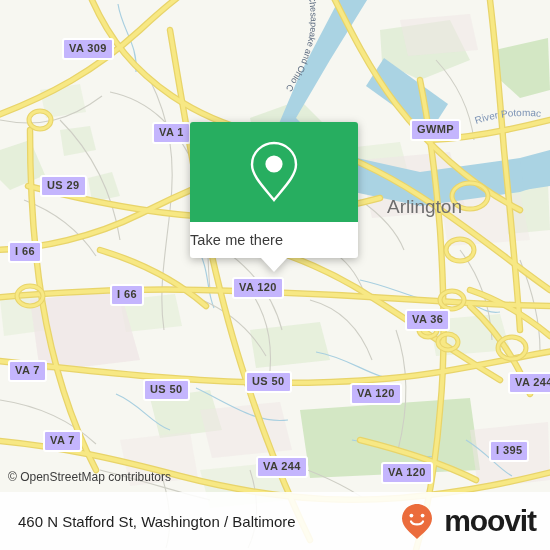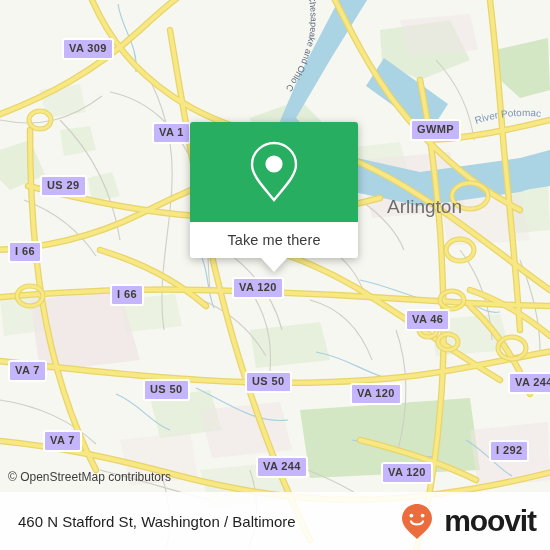--- a/index.html
+++ b/index.html
@@ -50,21 +50,21 @@
     background:#27AE60;
     border-radius:3px 3px 0 0;
     height:100px;
     display:flex;align-items:center;justify-content:center;
   }
   #popup-pin{display:block;}
   #popup-bottom{
     background:#FFFFFF;
     border-radius:0 0 3px 3px;
     height:36px;
-    display:flex;align-items:center;justify-content:center;
+    display:flex;align-items:center;
   }
   #popup-label{
     color:#3A3A3A;
     font-size:14.5px;
     font-family:"Liberation Sans",sans-serif;
     letter-spacing:.1px;
   }
   #popup-tail{
     position:absolute;
     left:50%;top:136px;
@@ -274,28 +274,28 @@
     <div class="placelabel" style="left:387px;top:196px;">Arlington</div>
 
     <div id="shield-layer">
         <div class="shield" style="left: 62px; top: 38px;">VA 309</div>
         <div class="shield" style="left: 152px; top: 122px;">VA 1</div>
         <div class="shield" style="left: 40px; top: 175px;">US 29</div>
         <div class="shield" style="left: 410px; top: 119px;">GWMP</div>
         <div class="shield" style="left: 8px; top: 241px;">I 66</div>
         <div class="shield" style="left: 110px; top: 284px;">I 66</div>
         <div class="shield" style="left: 232px; top: 277px;">VA 120</div>
-        <div class="shield" style="left: 405px; top: 309px;">VA 46</div>
+        <div class="shield" style="left: 405px; top: 309px;">VA 36</div>
         <div class="shield" style="left: 8px; top: 360px;">VA 7</div>
         <div class="shield" style="left: 350px; top: 383px;">VA 120</div>
         <div class="shield" style="left: 508px; top: 372px;">VA 244</div>
         <div class="shield" style="left: 143px; top: 379px;">US 50</div>
         <div class="shield" style="left: 245px; top: 371px;">US 50</div>
         <div class="shield" style="left: 43px; top: 430px;">VA 7</div>
-        <div class="shield" style="left: 489px; top: 440px;">I 292</div>
+        <div class="shield" style="left: 489px; top: 440px;">I 395</div>
         <div class="shield" style="left: 256px; top: 456px;">VA 244</div>
         <div class="shield" style="left: 381px; top: 462px;">VA 120</div>
       </div>
   </div>
 
   <div id="popup">
     <div id="popup-top">
       <svg id="popup-pin" width="56" height="66" viewBox="0 0 56 66">
         <path d="M28 4 C16 4 6 13.5 6 25.5 C6 37 18 48.5 28 61 C38 48.5 50 37 50 25.5 C50 13.5 40 4 28 4 Z" fill="none" stroke="#FFFFFF" stroke-width="2.4"></path>
         <circle cx="28" cy="25" r="8.6" fill="#FFFFFF"></circle>

